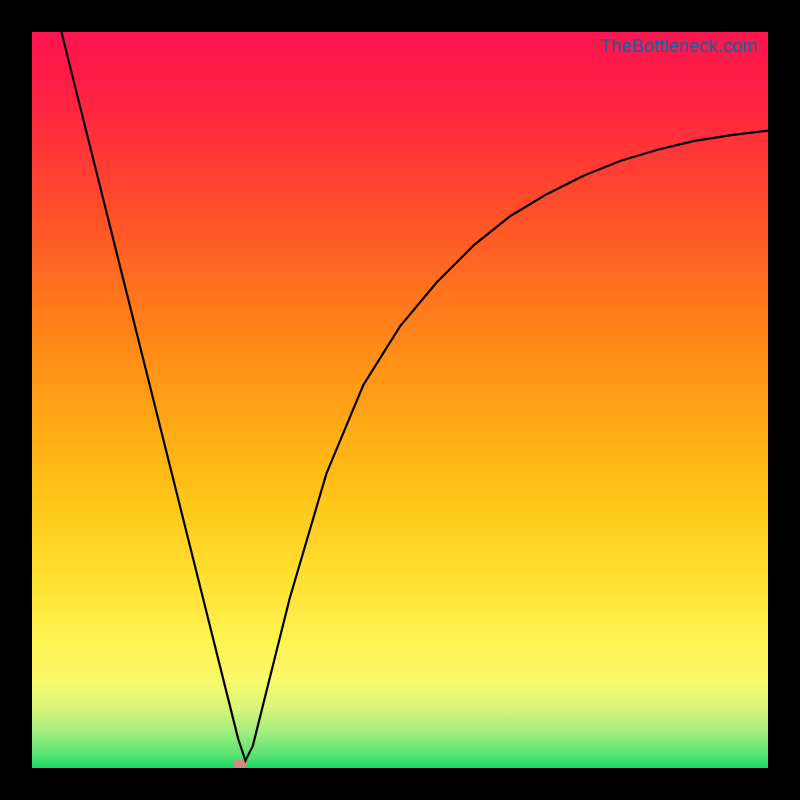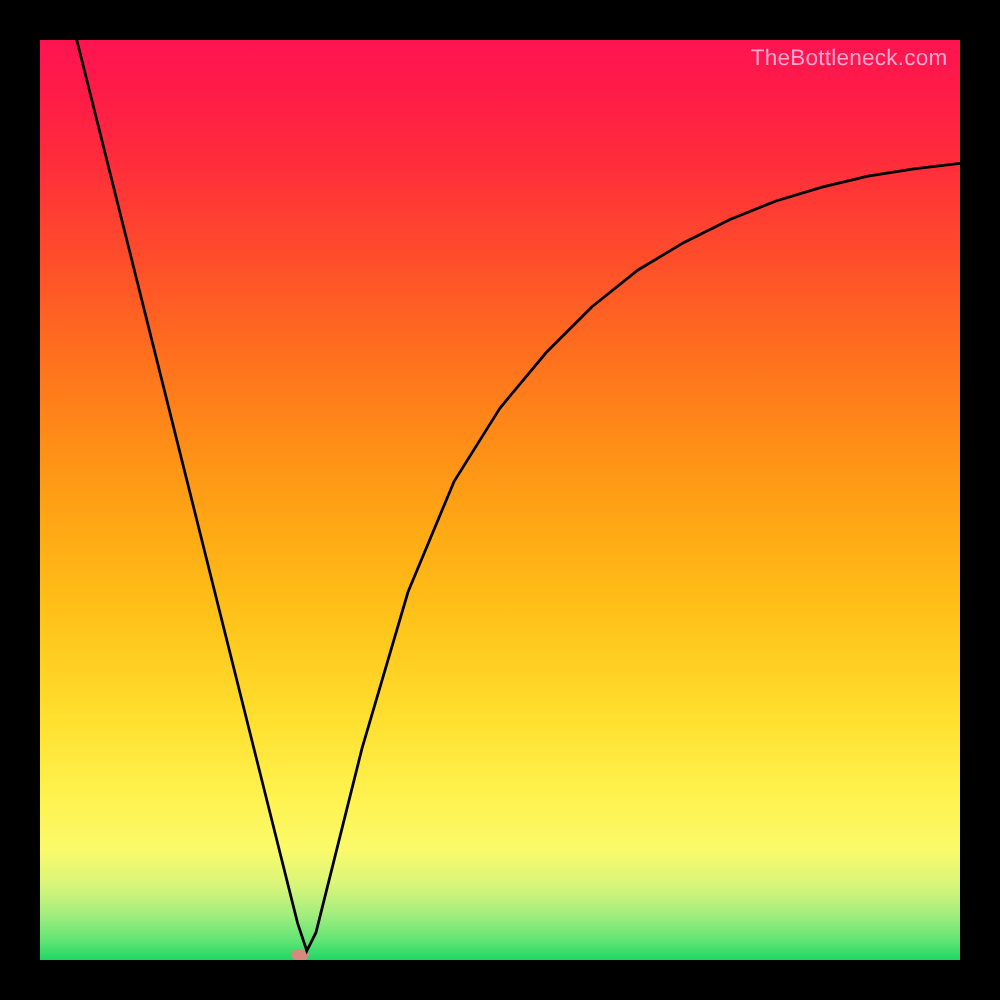--- a/index.html
+++ b/index.html
@@ -44,21 +44,21 @@
       #d7f57a 92%,
       #a3ee7e 95%,
       #5ee474 98%,
       #1dd763 100%
     );
   }
   .watermark {
     position: absolute;
     top: 4px;
     right: 10px;
-    color: #f9a8d4;
+    color: #0369a1;
     font-size: 18px;
     font-weight: 500;
     letter-spacing: 0.2px;
     user-select: none;
   }
   svg.curve {
     position: absolute;
     inset: 0;
     width: 100%;
     height: 100%;

